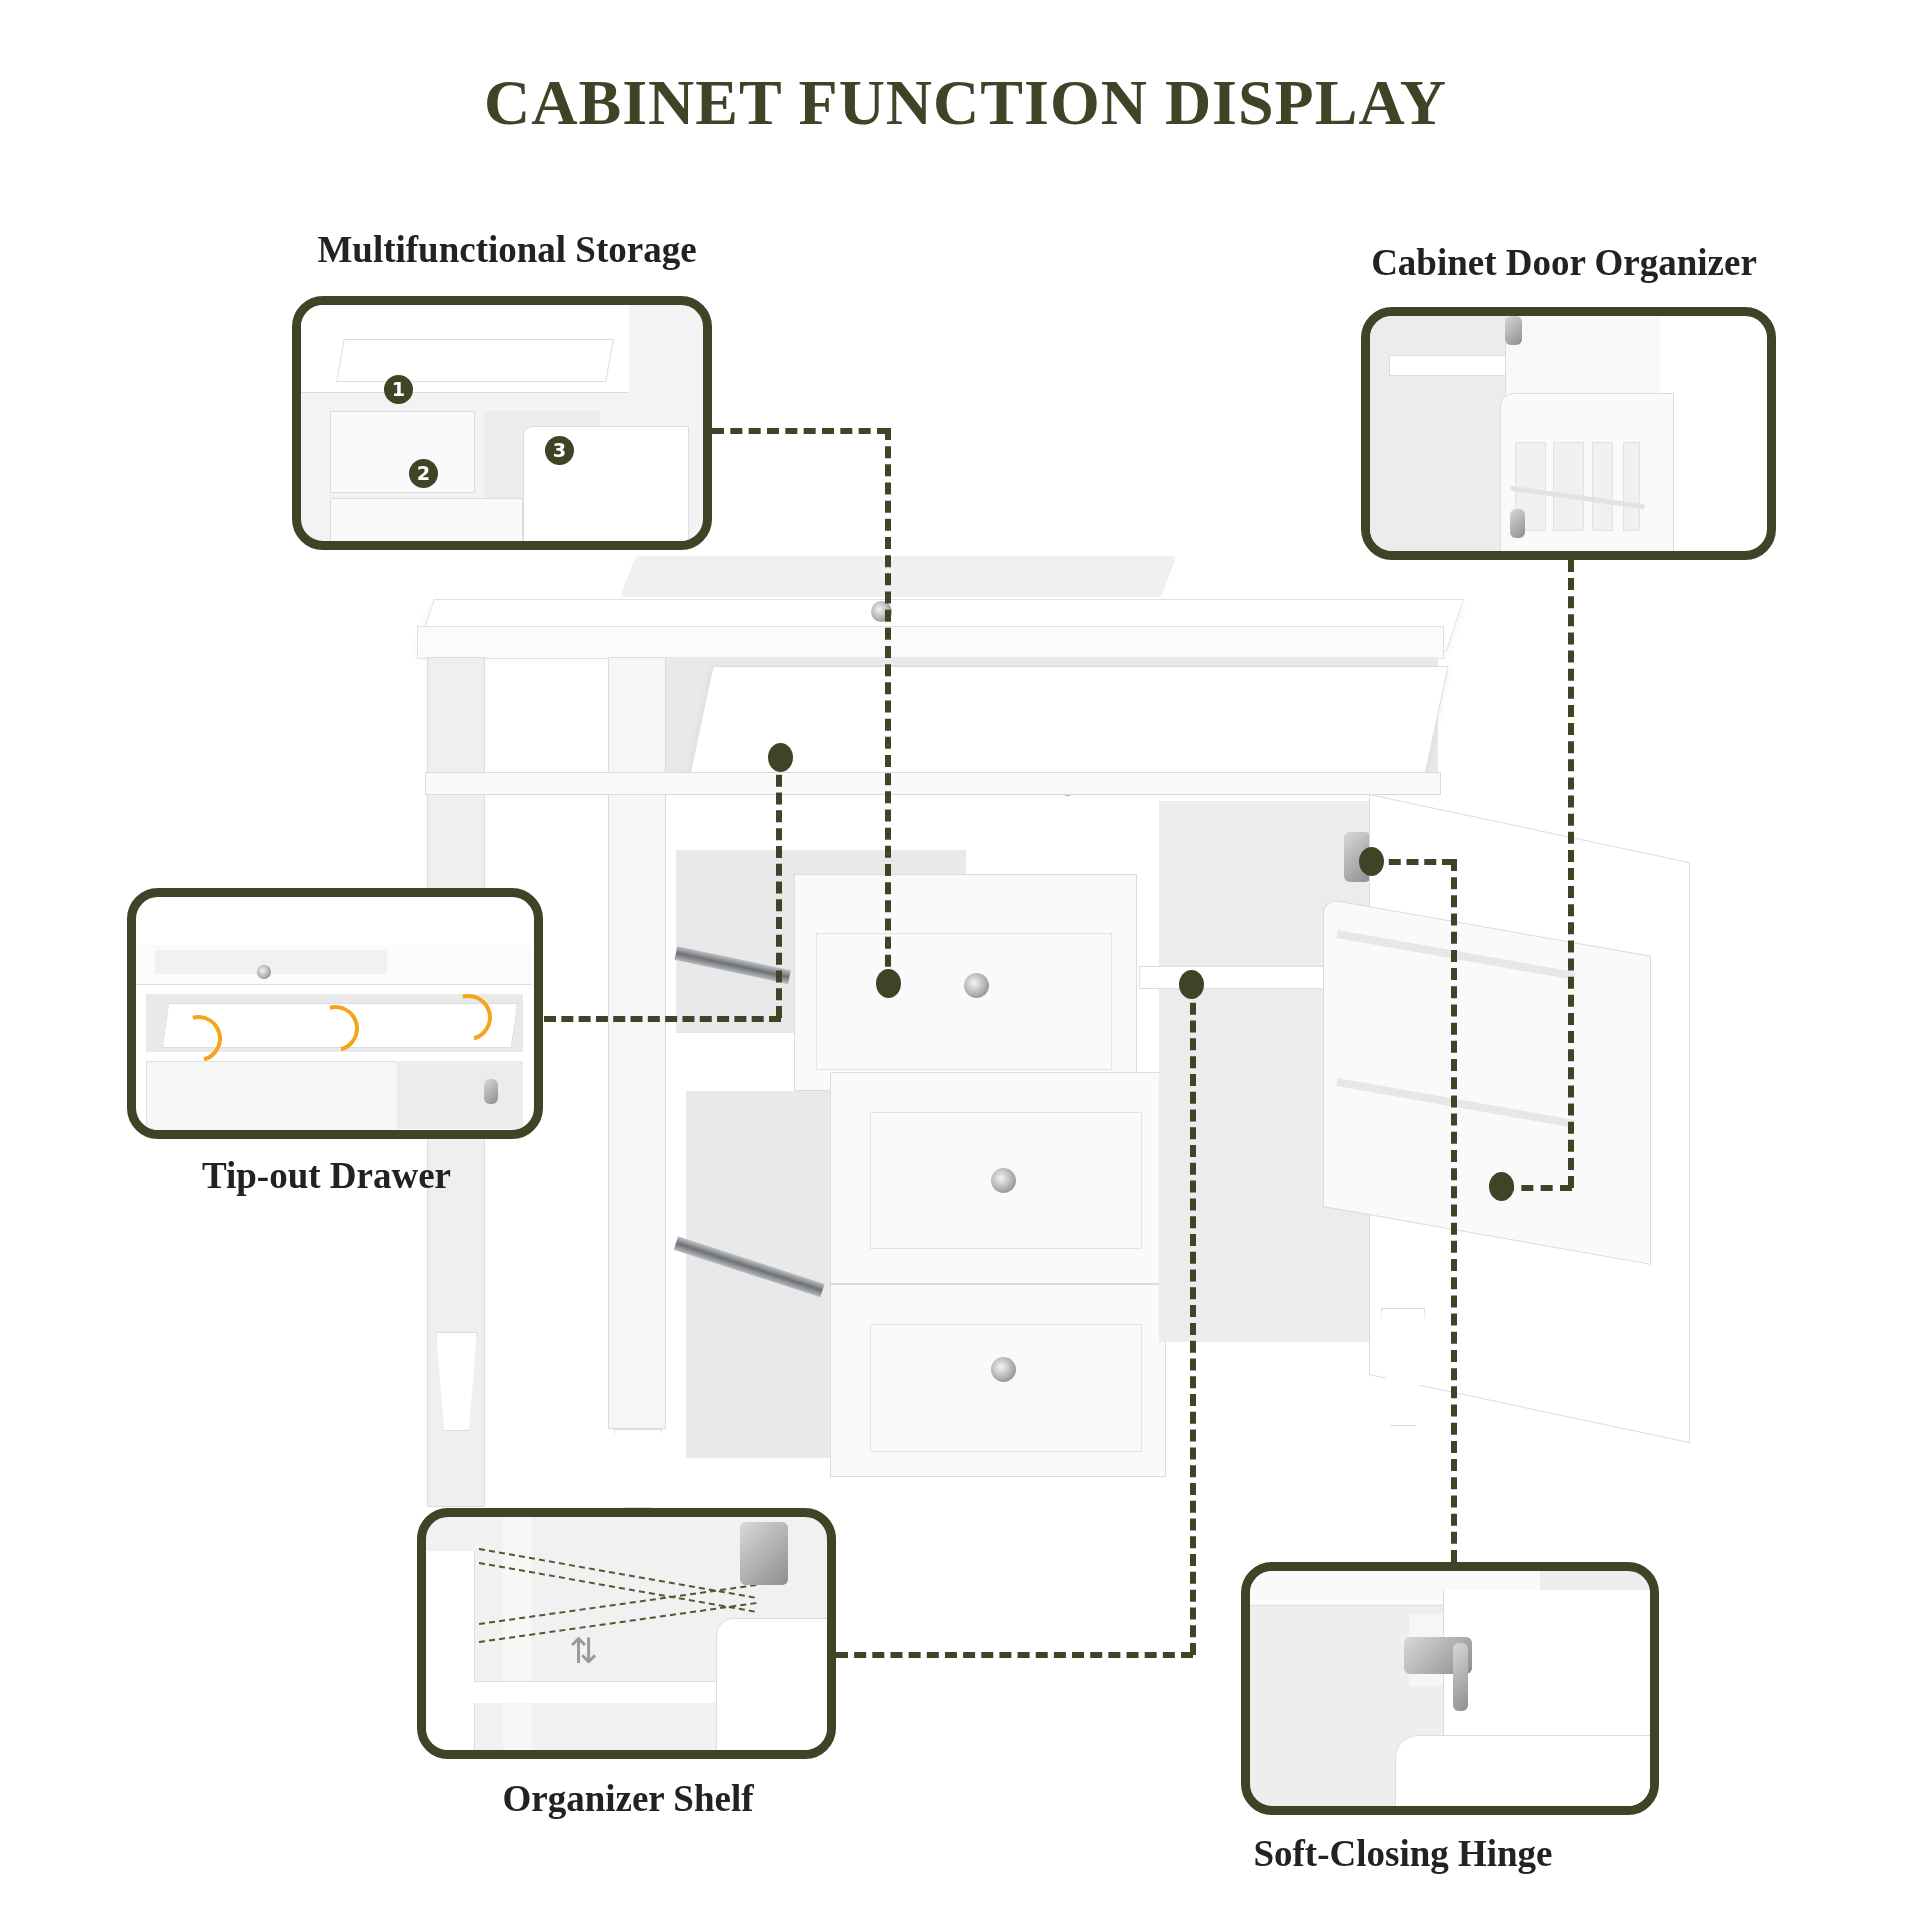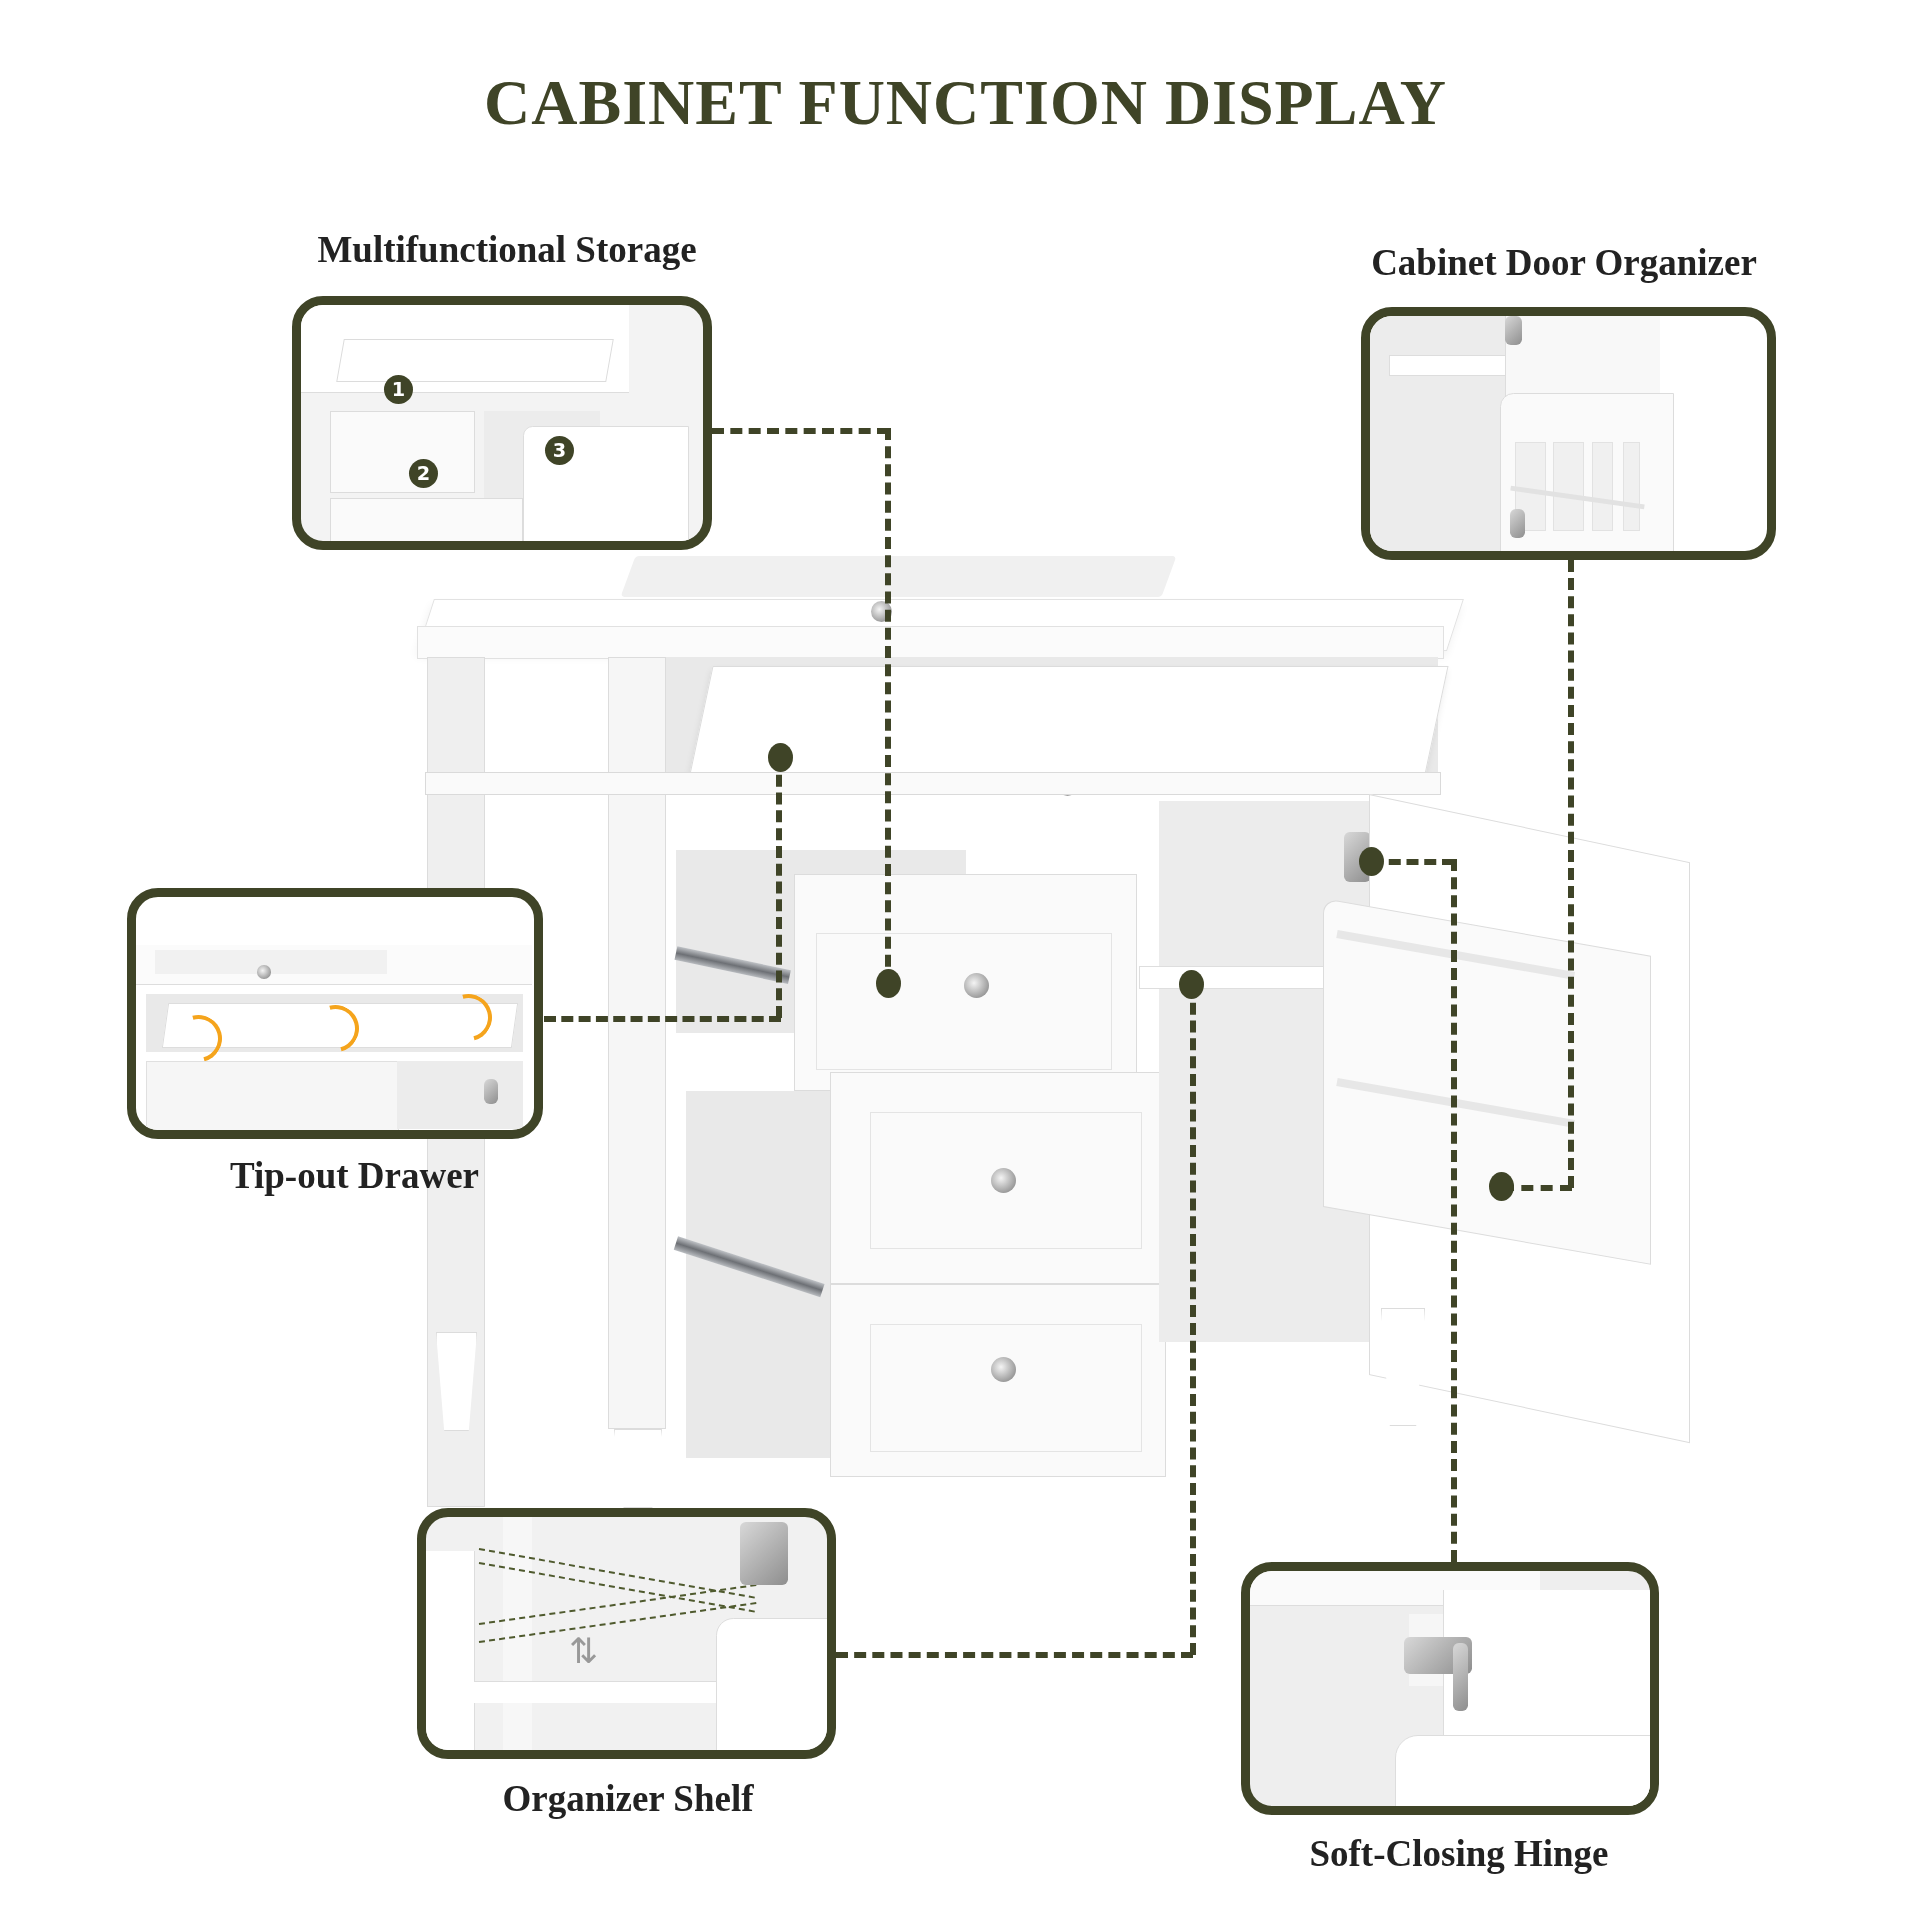--- a/index.html
+++ b/index.html
@@ -136,21 +136,21 @@
   <div class="abs knob" style="left:121px;top:68px;width:13.5px;height:13.5px;"></div>
   <div class="abs shade" style="left:9.7px;top:97px;width:377px;height:58px;"></div>
   <div class="abs white" style="left:29px;top:106px;width:348px;height:43px;border:1px solid #ddd;transform:skewX(-8deg);"></div>
   <div class="abs arc" style="left:39px;top:118px;width:39px;height:39px;transform:rotate(30deg);"></div>
   <div class="abs arc" style="left:176px;top:108px;width:39px;height:39px;transform:rotate(30deg);"></div>
   <div class="abs arc" style="left:309px;top:97px;width:39px;height:39px;transform:rotate(30deg);"></div>
   <div class="abs" style="left:9.7px;top:164px;width:251px;height:68px;background:#f6f6f6;border:1px solid #e0e0e0;"></div>
   <div class="abs" style="left:261px;top:164px;width:126px;height:68px;background:#ececec;"></div>
   <div class="abs hinge" style="left:348px;top:182px;width:13.5px;height:25px;"></div>
 </div>
-<div class="abs label" style="left:142px;top:1154px;width:425px;">Tip-out Drawer</div>
+<div class="abs label" style="left:114px;top:1154px;width:425px;">Tip-out Drawer</div>
 
 <div class="abs box" style="left:417px;top:1508px;width:419px;height:251px;background:#f1f1f1;">
   <div class="abs white" style="left:0;top:34px;width:48px;height:222px;border-right:1px solid #ddd;"></div>
   <div class="abs" style="left:77px;top:0;width:29px;height:241px;background:#f7f7f7;"></div>
   <div class="abs white" style="left:48px;top:164px;width:251px;height:21px;border-top:1px solid #ddd;"></div>
   <div class="abs" style="left:53px;top:31px;width:280px;height:0;border-top:2.9px dashed #4f5a2e;transform:rotate(10deg);transform-origin:left;"></div>
   <div class="abs" style="left:53px;top:45px;width:280px;height:0;border-top:2.9px dashed #4f5a2e;transform:rotate(10deg);transform-origin:left;"></div>
   <div class="abs" style="left:53px;top:106px;width:280px;height:0;border-top:2.9px dashed #4f5a2e;transform:rotate(-8deg);transform-origin:left;"></div>
   <div class="abs" style="left:53px;top:124px;width:280px;height:0;border-top:2.9px dashed #4f5a2e;transform:rotate(-8deg);transform-origin:left;"></div>
   <div class="abs" style="left:143px;top:114px;font-size:35px;color:#999;font-family:'DejaVu Sans',sans-serif;">⇅</div>
@@ -160,14 +160,14 @@
 <div class="abs label" style="left:406px;top:1777px;width:444px;">Organizer Shelf</div>
 
 <div class="abs box" style="left:1241px;top:1562px;width:418px;height:253px;background:#eeeeee;">
   <div class="abs" style="left:0;top:0;width:290px;height:34px;background:#fafafa;border-bottom:1px solid #ddd;"></div>
   <div class="abs white" style="left:193px;top:19.3px;width:212px;height:232px;border-left:1px solid #ddd;"></div>
   <div class="abs" style="left:159px;top:43px;width:34px;height:72px;background:#f6f6f6;"></div>
   <div class="abs hinge" style="left:154px;top:66px;width:68px;height:37px;"></div>
   <div class="abs hinge" style="left:203px;top:72px;width:15.4px;height:68px;"></div>
   <div class="abs white" style="left:145px;top:164px;width:270px;height:87px;border:1px solid #ddd;border-radius:23px 0 0 0;"></div>
 </div>
-<div class="abs label" style="left:1232px;top:1832px;width:454px;">Soft-Closing Hinge</div>
+<div class="abs label" style="left:1176px;top:1832px;width:454px;">Soft-Closing Hinge</div>
 
 
 </body></html>

